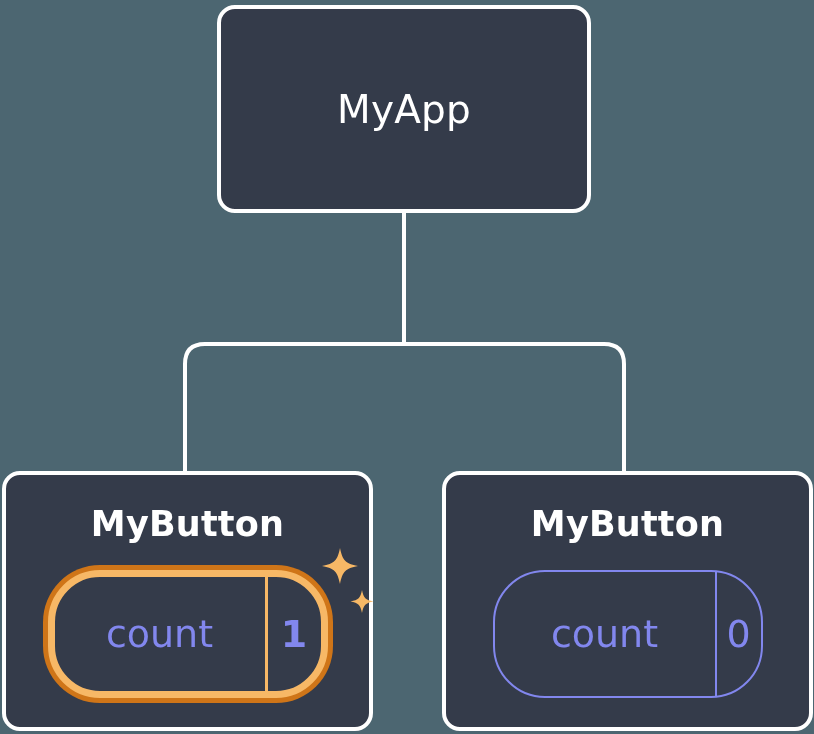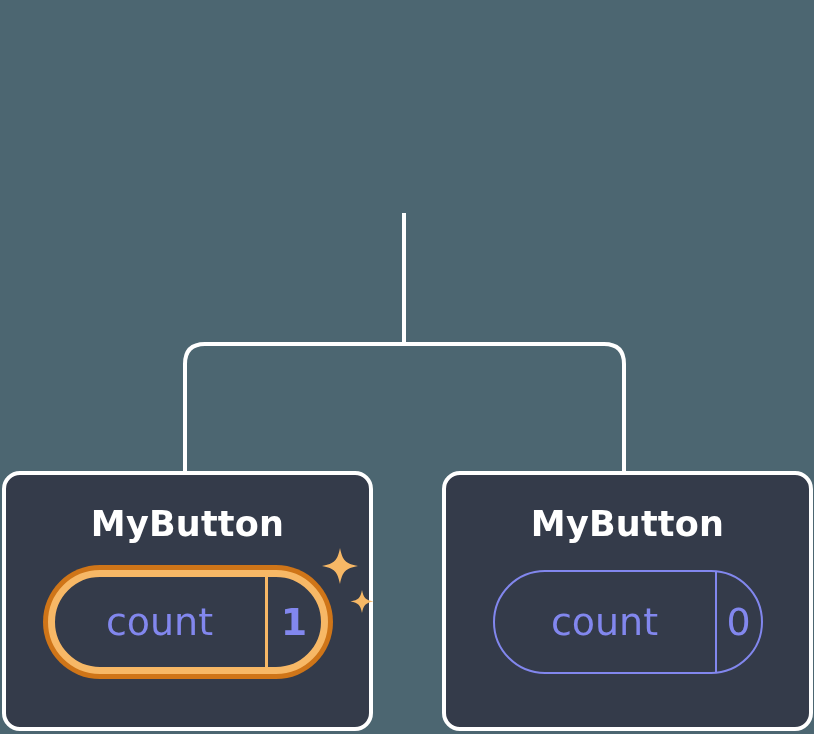--- a/index.html
+++ b/index.html
@@ -82,21 +82,21 @@
     margin-top: 28px;
     display: flex;
     align-items: center;
     justify-content: center;
   }
 
   .pill {
     box-sizing: border-box;
     display: flex;
     align-items: stretch;
-    height: 104px;
+    height: 128px;
     border-radius: 52px;
     background: #343b4a;
   }
 
   
   .pill-plain {
     border: 2px solid #8287ee;
     width: 270px;
   }
   .pill-plain .pill-key,
@@ -169,20 +169,23 @@
 
   <svg id="connectors" viewBox="0 0 814 734">
 
     <path d="M 404 213 L 404 344" fill="none" stroke="#ffffff" stroke-width="4"></path>
 
     <path d="M 404 344 L 205 344 Q 185 344 185 364 L 185 471" fill="none" stroke="#ffffff" stroke-width="4" stroke-linecap="butt"></path>
 
     <path d="M 404 344 L 604 344 Q 624 344 624 364 L 624 471" fill="none" stroke="#ffffff" stroke-width="4" stroke-linecap="butt"></path>
   </svg>
 
+  <div class="node node-root">
+    <div class="node-title">MyApp</div>
+  </div>
 
   <div class="node node-child-left">
     <div class="node-title">MyButton</div>
 
     <div class="pill-wrap">
       <div class="pill pill-highlight">
         <div class="pill-key">count</div>
         <div class="pill-divider"></div>
         <div class="pill-val">1</div>
       </div>

